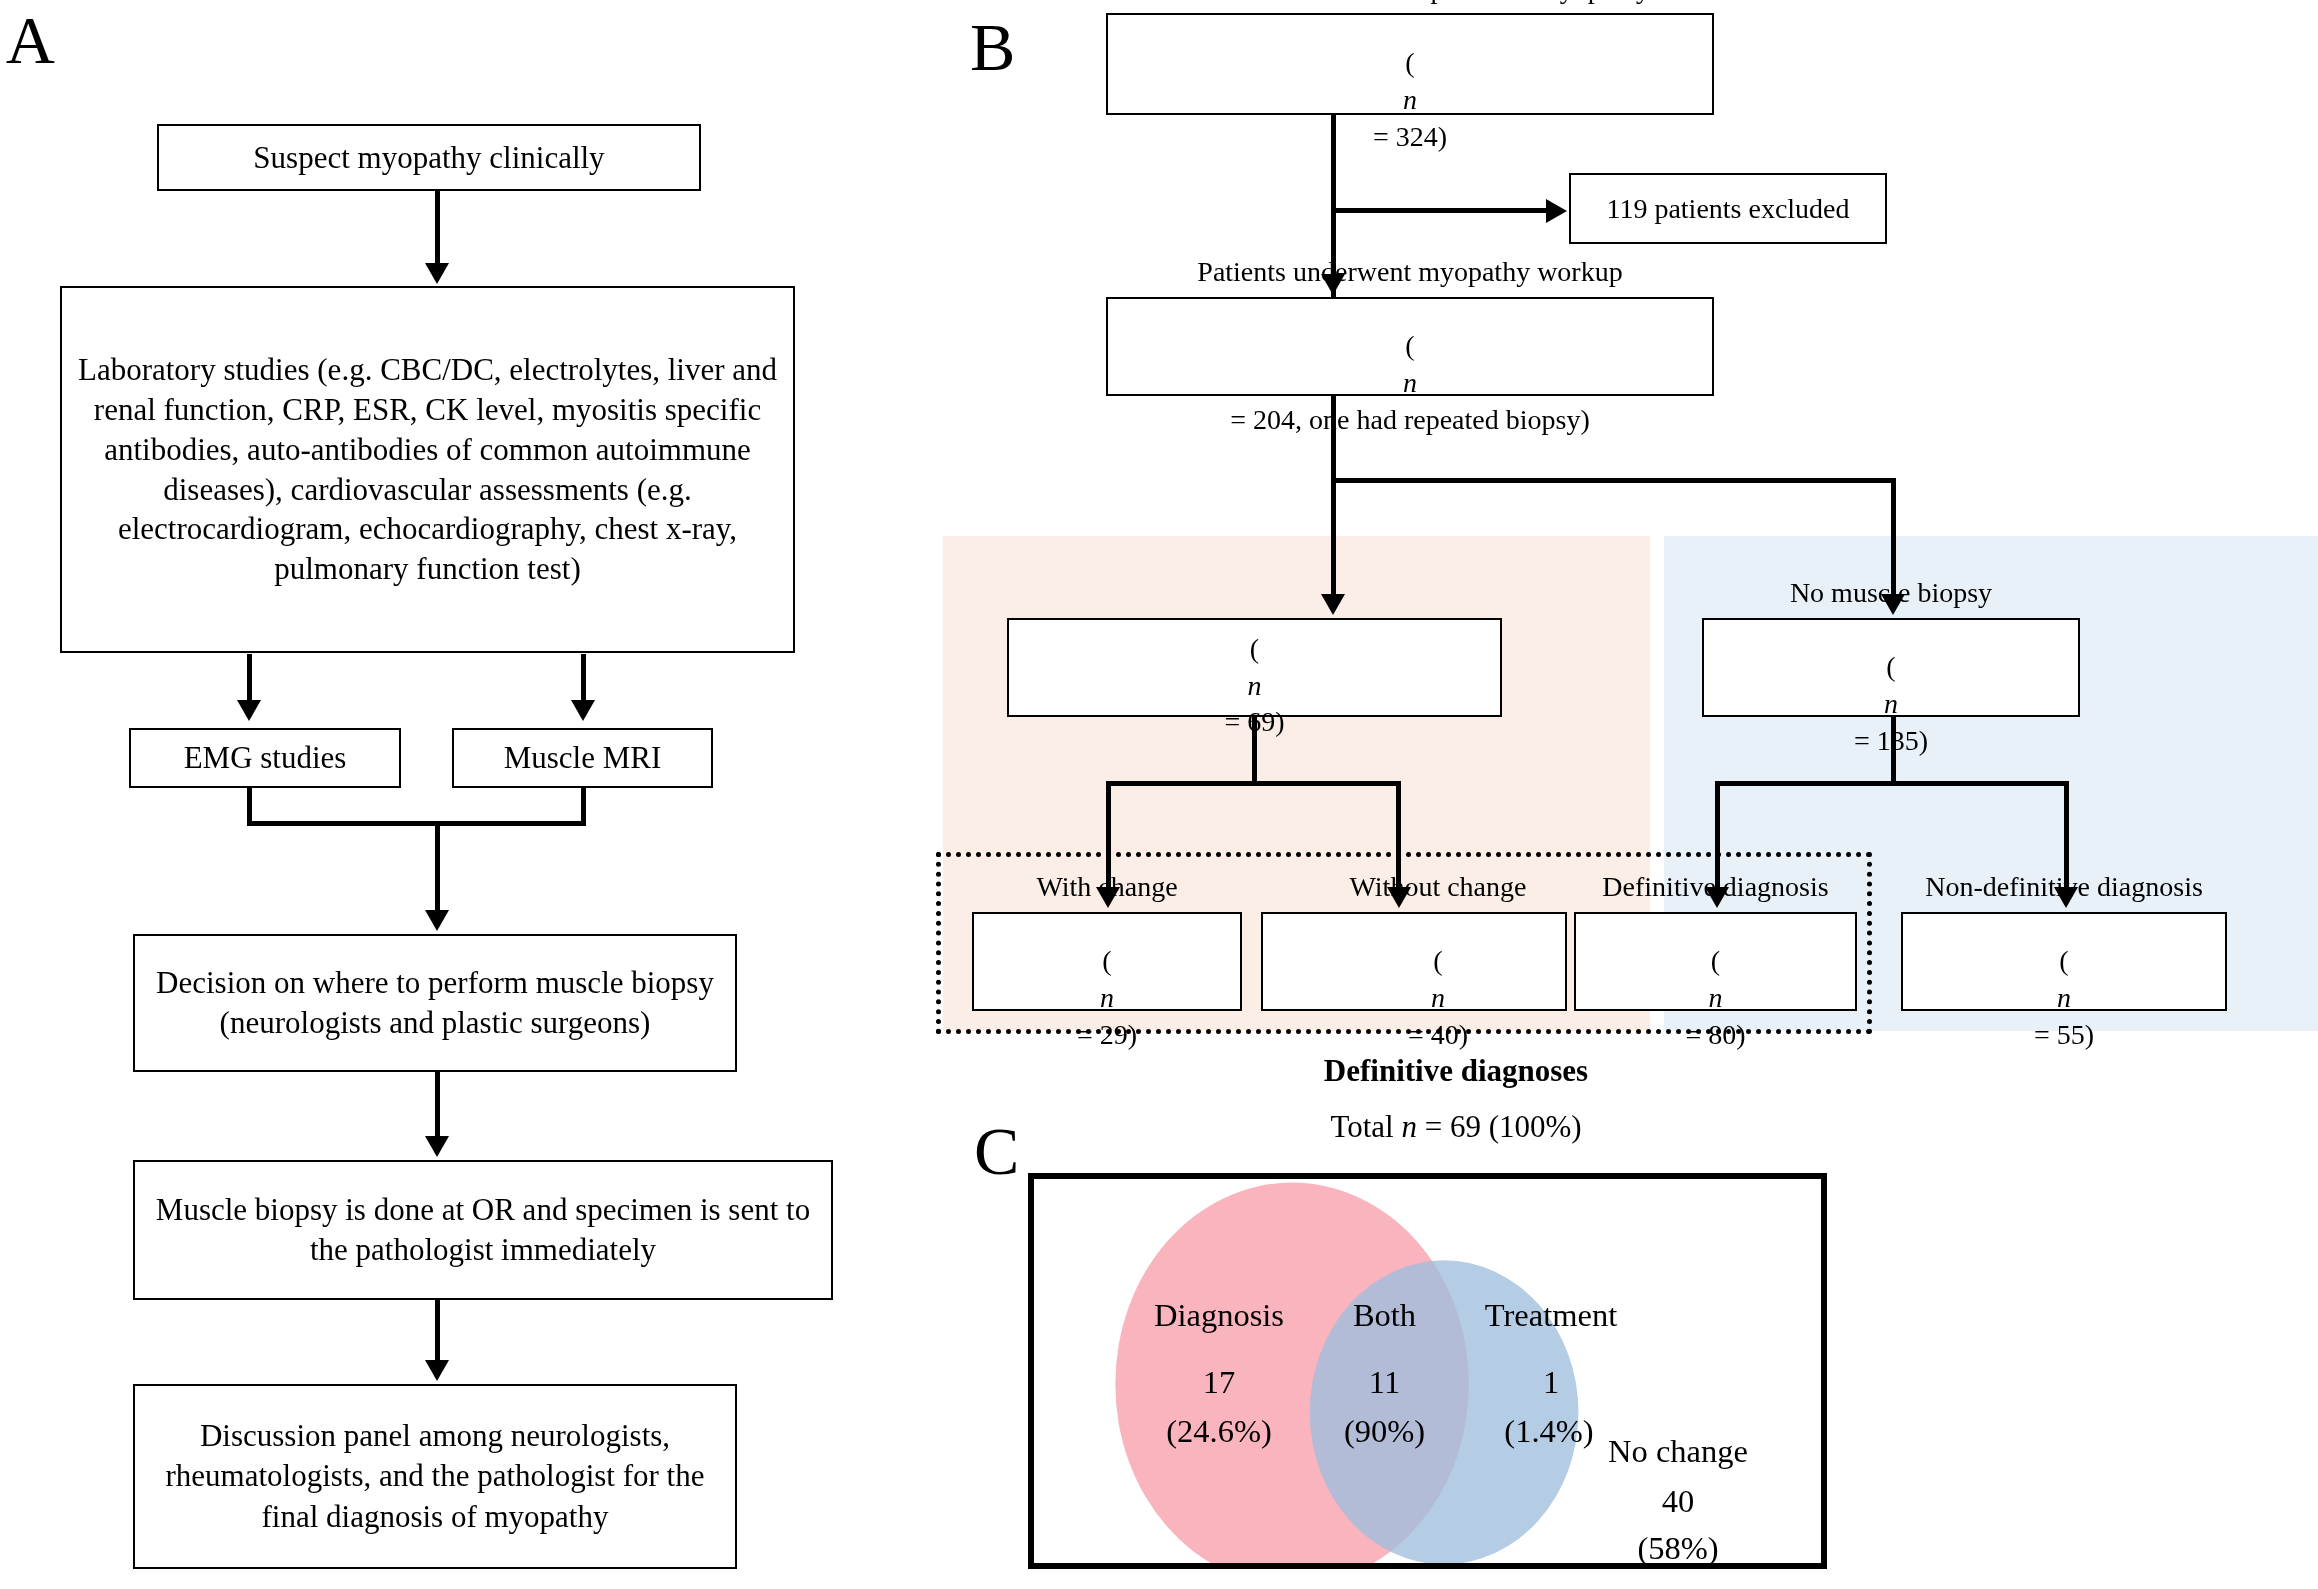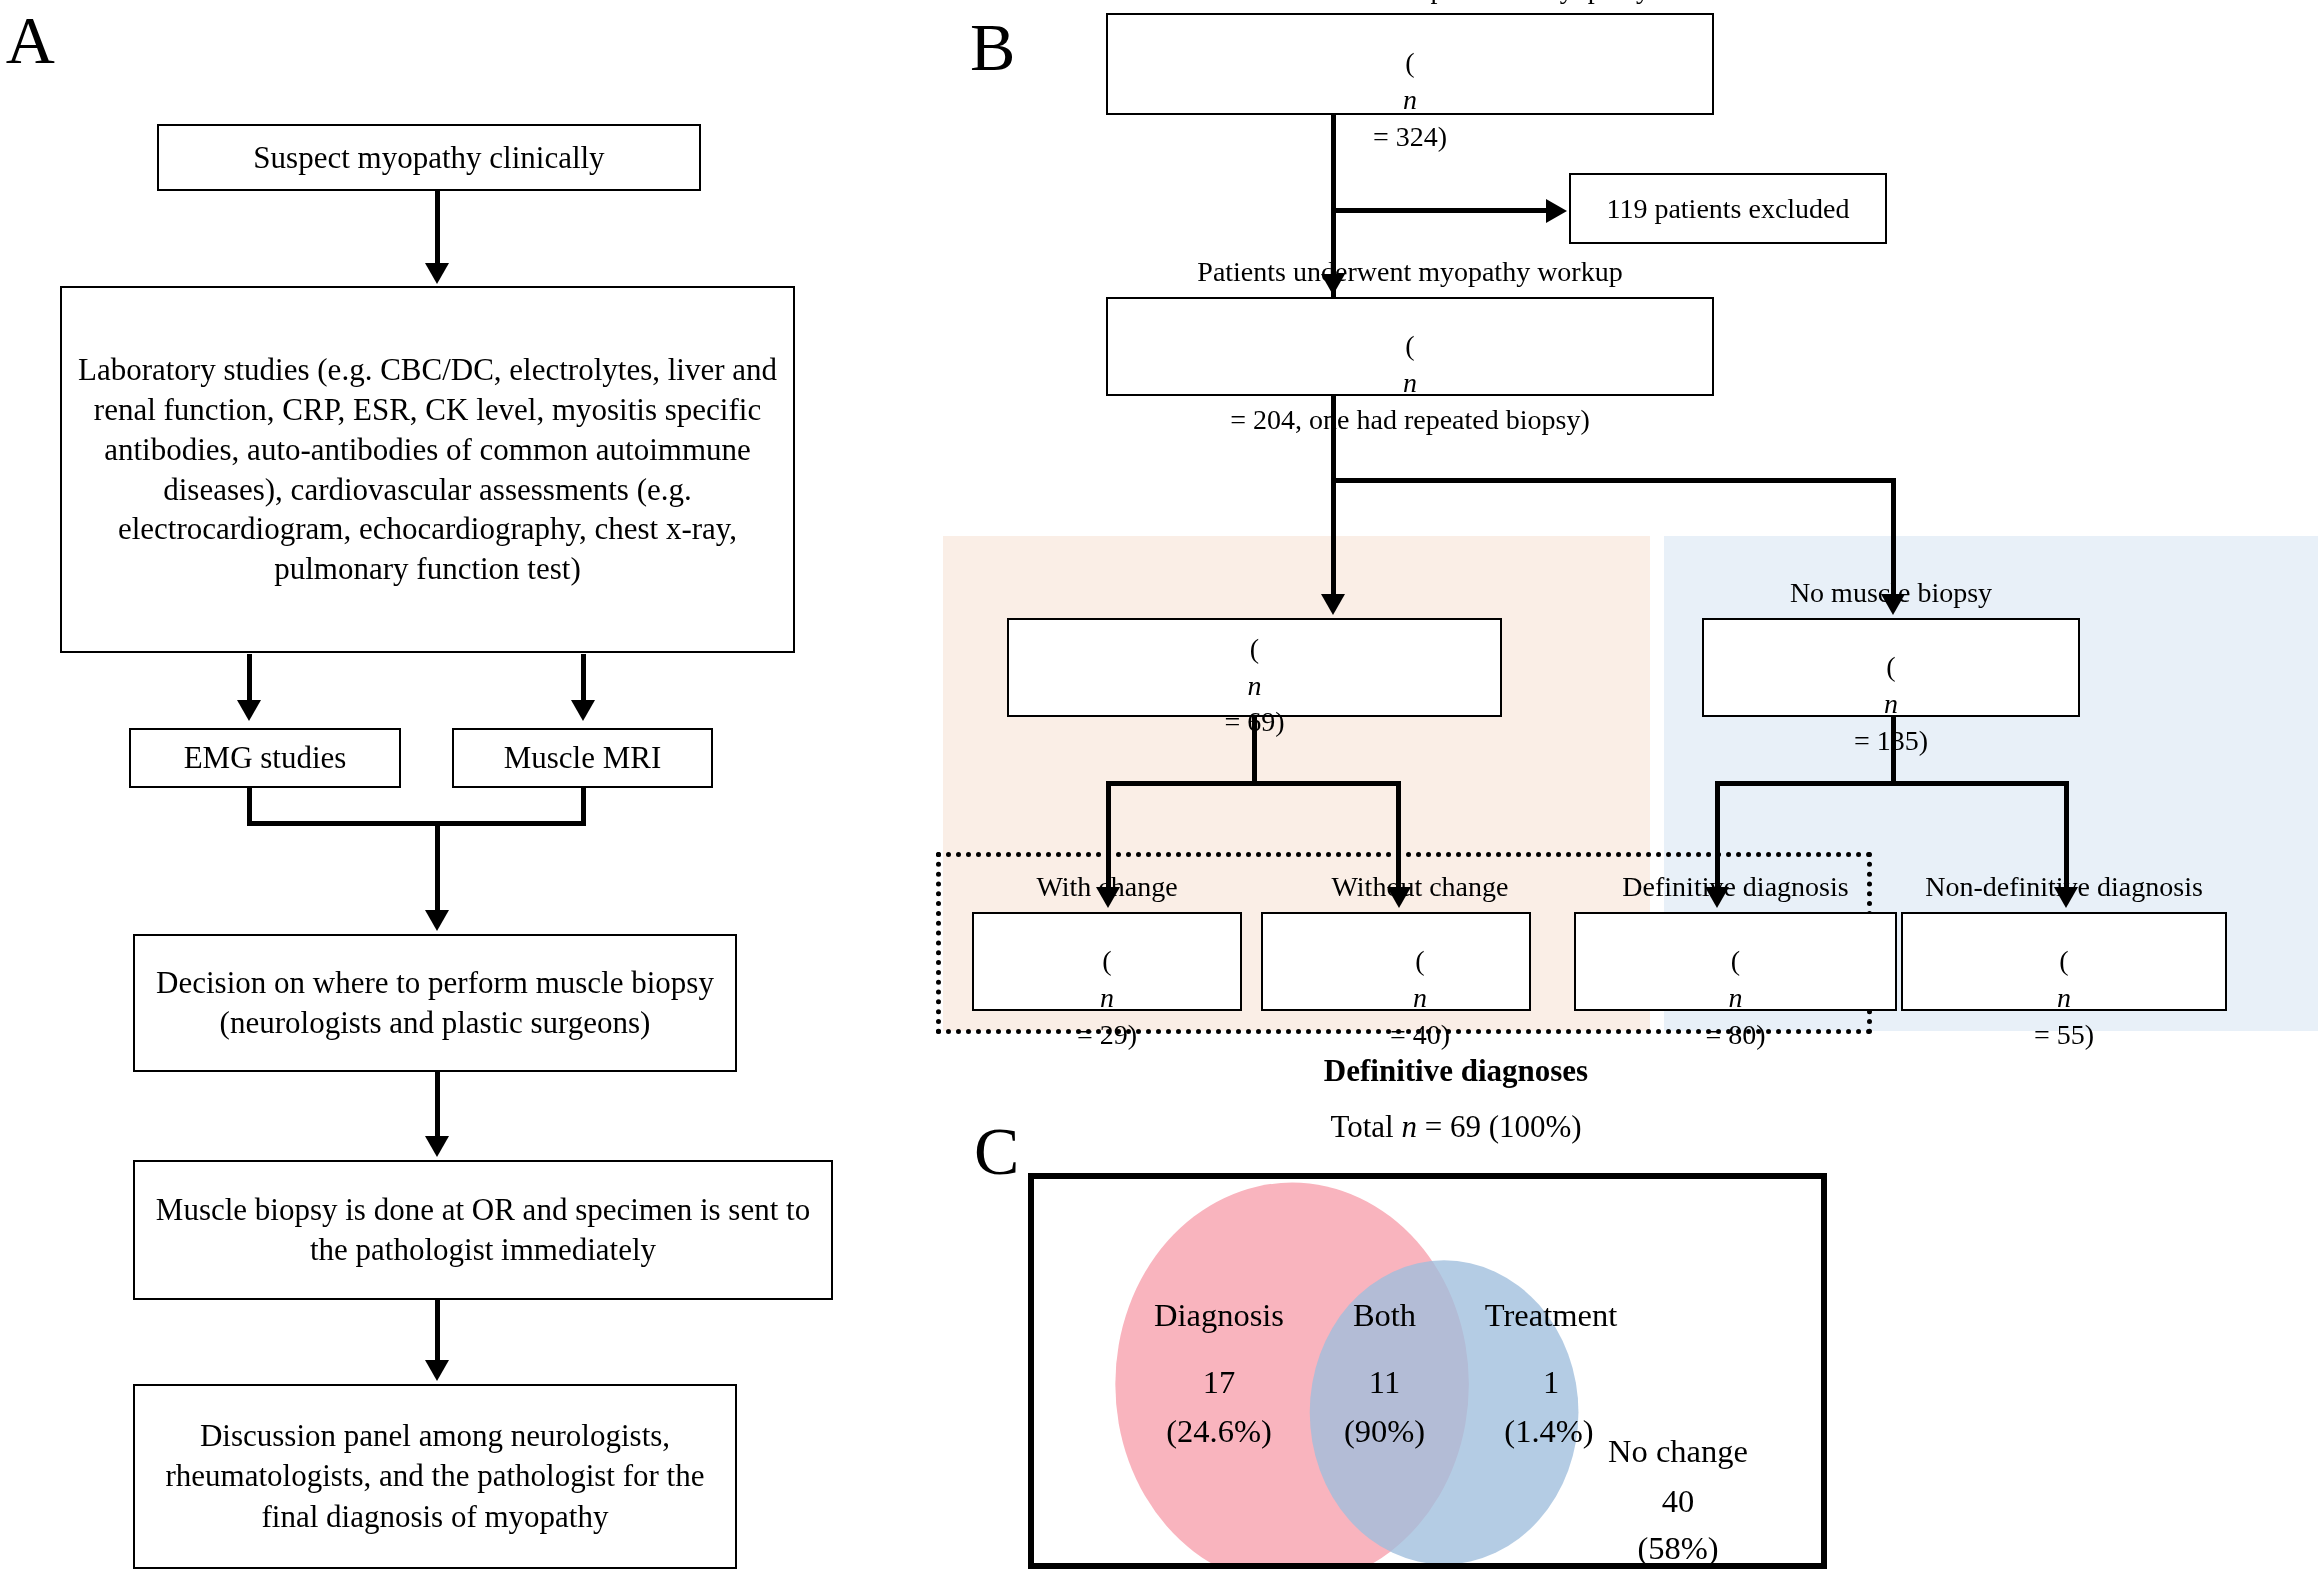--- a/index.html
+++ b/index.html
@@ -141,27 +141,27 @@
 <div class="arrowdown" style="left:1705px;top:887px;"></div>
 <div class="vline" style="left:2064px;top:781px;height:110px;"></div>
 <div class="arrowdown" style="left:2054px;top:887px;"></div>
 
 <div class="nodebox" style="left:972px;top:912px;width:270px;height:99px;font-size:28px;line-height:1.32;">
   <span>
     <span>With change</span><br>
     <span>(</span><span class="italn">n</span><span> = 29)</span>
   </span>
 </div>
-<div class="nodebox" style="left:1261px;top:912px;width:270px;height:99px;font-size:28px;line-height:1.32;padding-left:48px;">
+<div class="nodebox" style="left:1261px;top:912px;width:306px;height:99px;font-size:28px;line-height:1.32;padding-left:48px;">
   <span>
     <span>Without change</span><br>
     <span>(</span><span class="italn">n</span><span> = 40)</span>
   </span>
 </div>
-<div class="nodebox" style="left:1574px;top:912px;width:323px;height:99px;font-size:28px;line-height:1.32;text-align:center;">
+<div class="nodebox" style="left:1574px;top:912px;width:283px;height:99px;font-size:28px;line-height:1.32;text-align:center;">
   <span>
     <span>Definitive diagnosis</span><br>
     <span>(</span><span class="italn">n</span><span> = 80)</span>
   </span>
 </div>
 <div class="nodebox" style="left:1901px;top:912px;width:326px;height:99px;font-size:28px;line-height:1.32;">
   <span>
     <span>Non-definitive diagnosis</span><br>
     <span>(</span><span class="italn">n</span><span> = 55)</span>
   </span>

